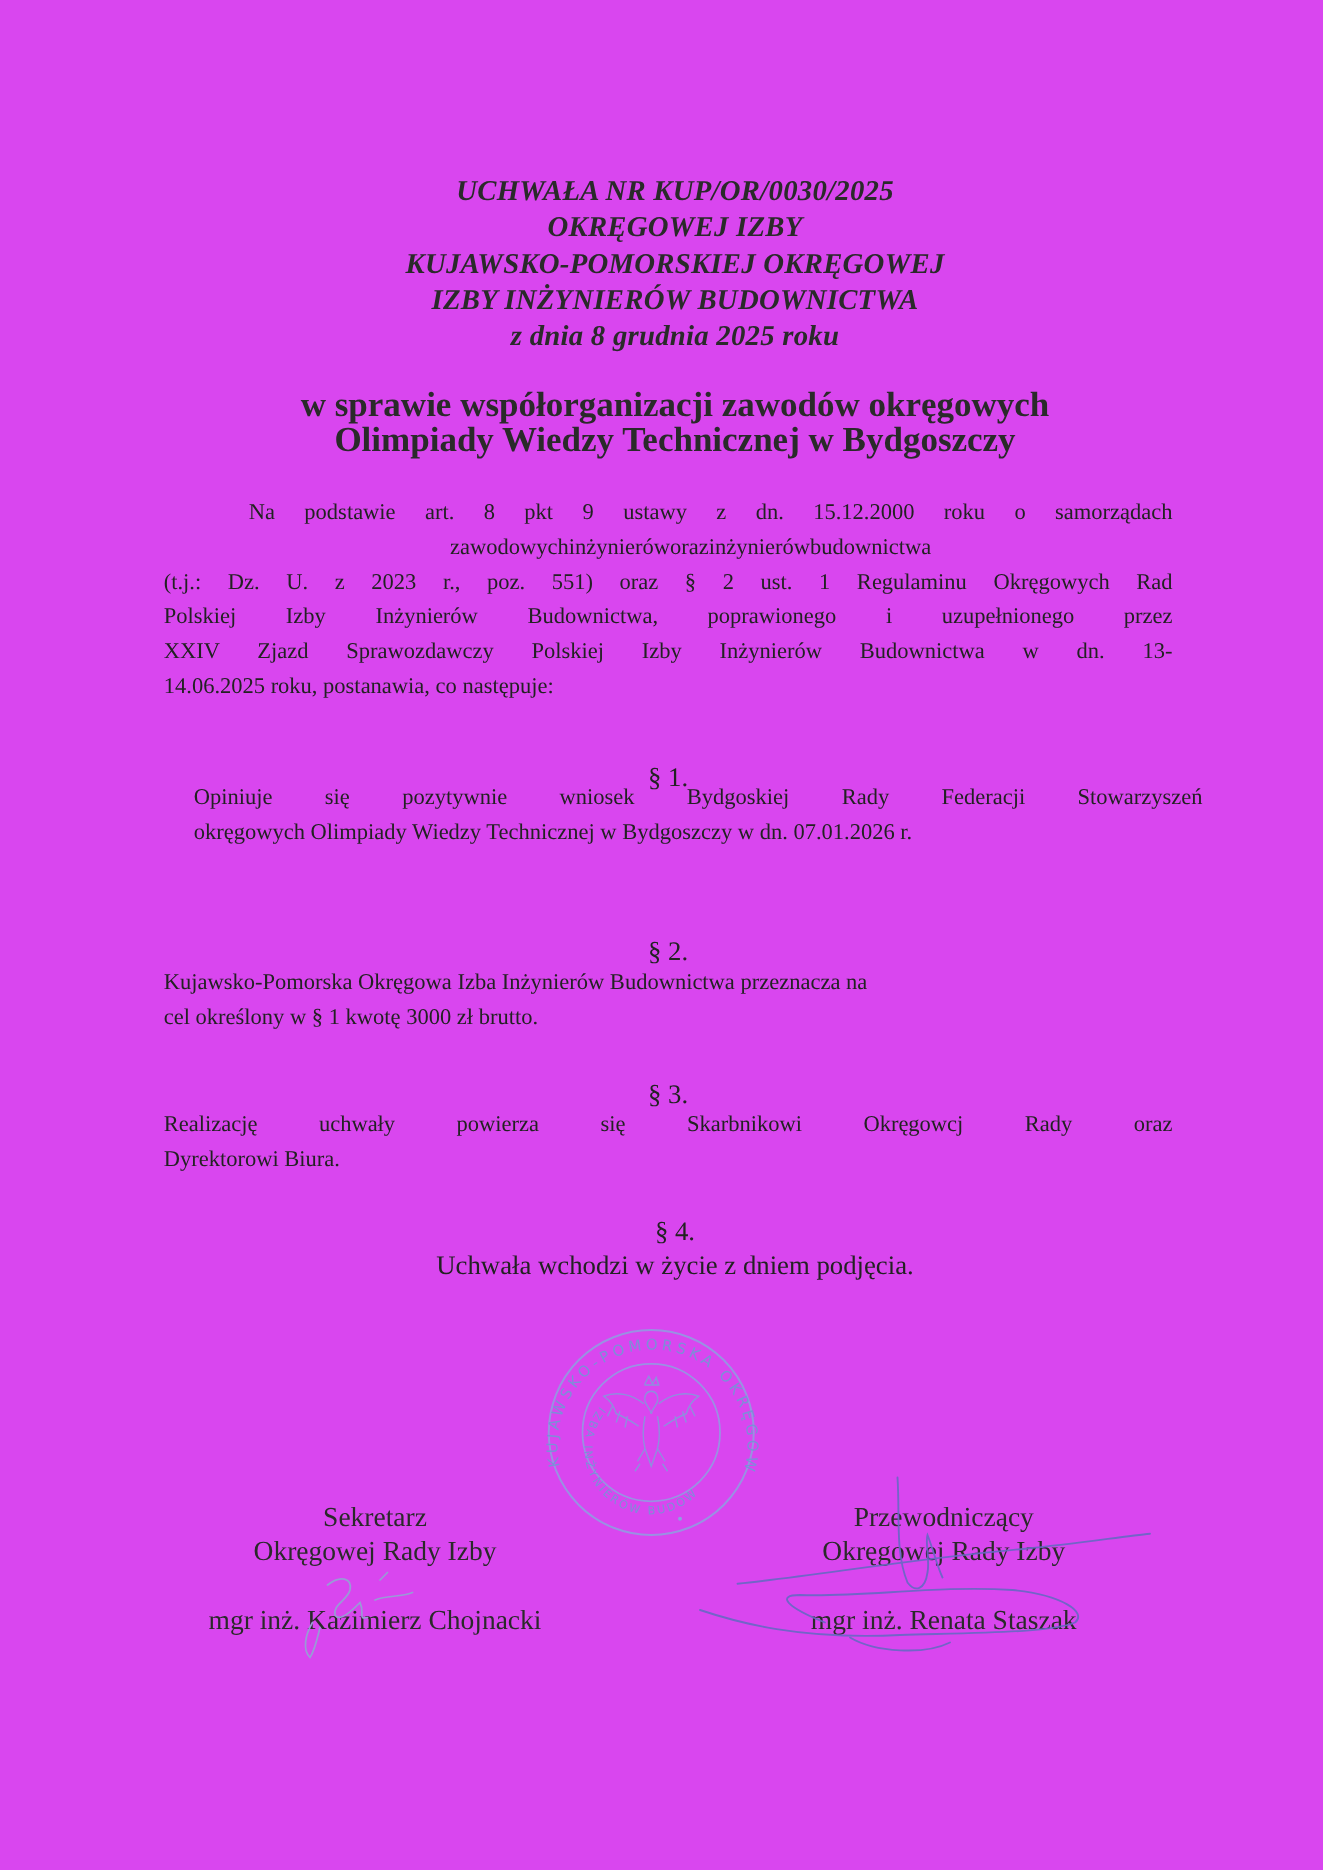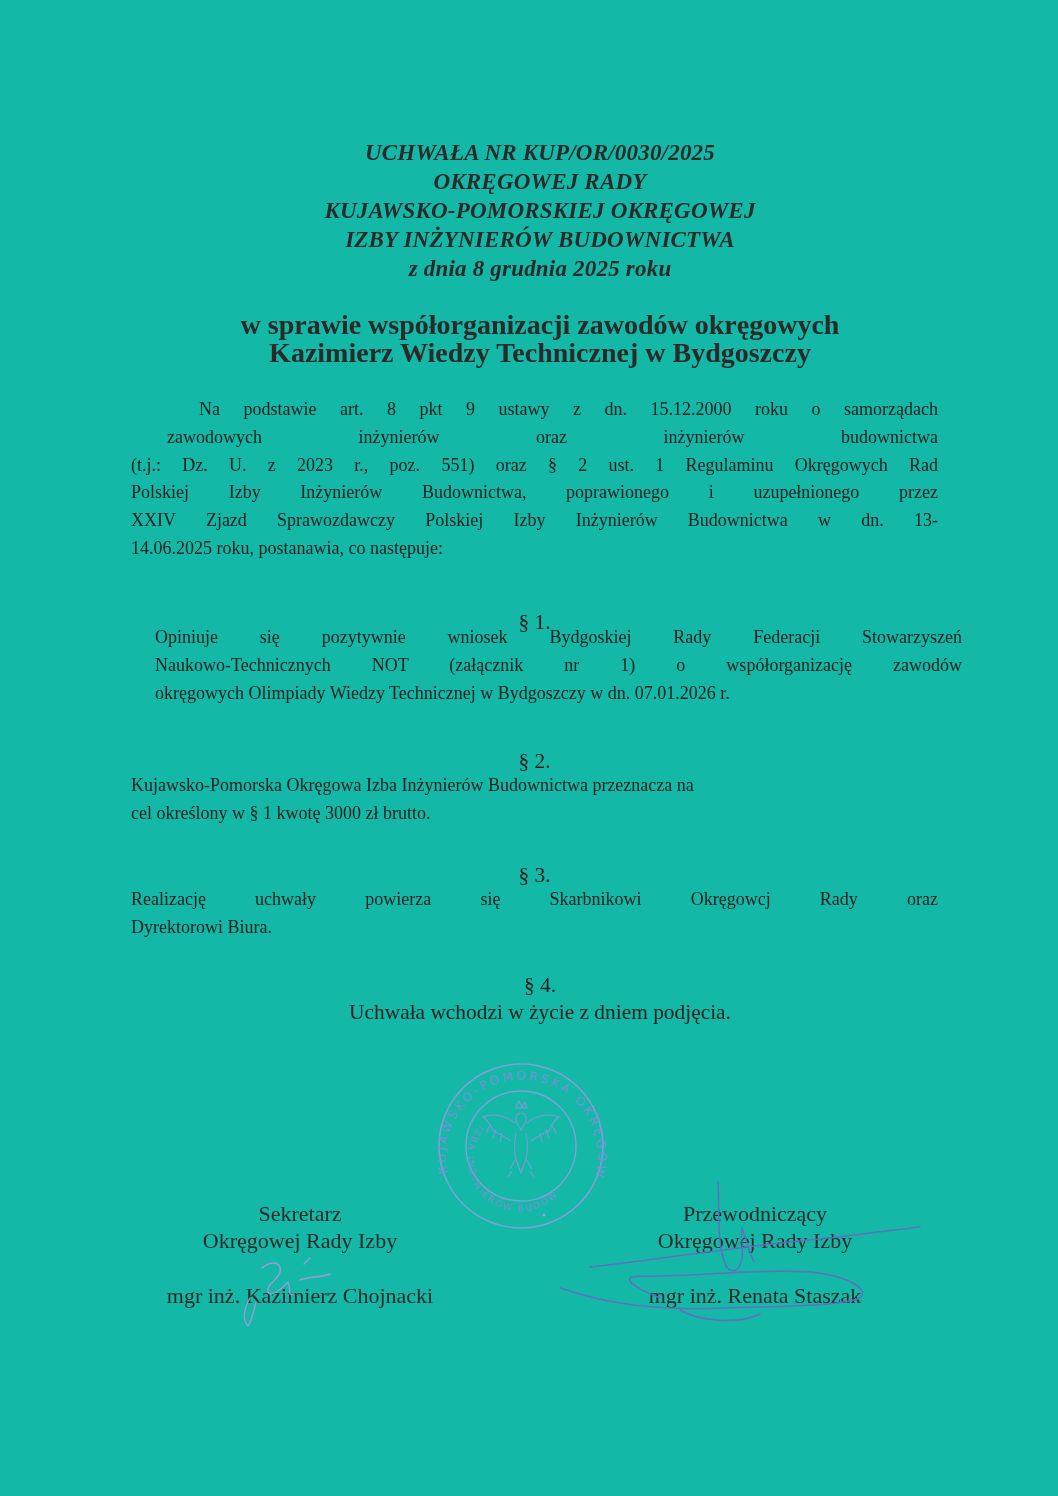--- a/index.html
+++ b/index.html
@@ -1,21 +1,21 @@
 <!DOCTYPE html>
 <html><head>
 <meta charset="utf-8">
 <style>
   html, body { margin: 0; padding: 0; background: #ffffff; }
   body {
     width: 1058px; height: 1496px; position: relative; overflow: hidden;
     font-family: "Liberation Serif", "DejaVu Serif", serif;
     color: #222222;
   }
-  .page { position: absolute; left: 0; top: 0; width: 1058px; height: 1496px; background: #14b8a6; }
+  .page { position: absolute; left: 0; top: 0; width: 1058px; height: 1496px; background: #d946ef; }
 
   .header-block {
     position: absolute; left: 200px; width: 680px; top: 138px;
     text-align: center; font-style: italic; font-weight: bold;
     font-size: 23px; line-height: 29px; color: #2a2a2a; letter-spacing: 0.2px;
   }
   .header-block div { white-space: nowrap; }
 
   .subject-block {
     position: absolute; left: 200px; width: 680px; top: 311px;
@@ -48,50 +48,49 @@
   .stamp { position: absolute; left: 420px; top: 1055px; width: 200px; height: 175px; }
   .scribble { position: absolute; pointer-events: none; }
 </style>
 </head>
 <body>
 
 <div class="page">
 
   <div class="header-block">
     <div>UCHWAŁA NR KUP/OR/0030/2025</div>
-    <div>OKRĘGOWEJ RADY</div>
+    <div>OKRĘGOWEJ IZBY</div>
     <div>KUJAWSKO-POMORSKIEJ OKRĘGOWEJ</div>
     <div>IZBY INŻYNIERÓW BUDOWNICTWA</div>
     <div>z dnia 8 grudnia 2025 roku</div>
   </div>
 
   <div class="subject-block">
     <div>w sprawie współorganizacji zawodów okręgowych</div>
-    <div>Kazimierz Wiedzy Technicznej w Bydgoszczy</div>
+    <div>Olimpiady Wiedzy Technicznej w Bydgoszczy</div>
   </div>
 
   <div class="para" style="top:396px;">
     <span class="line j" style="padding-left:68px;">Na podstawie art. 8 pkt 9 ustawy z dn. 15.12.2000 roku o samorządach</span>
-    <span class="line" style="display:flex;justify-content:space-between;margin-left:36px;">
+    <span class="line" style="display:flex;justify-content:center;margin-left:36px;">
       <span>zawodowych</span>
         <span>inżynierów</span>
         <span>oraz</span>
         <span>inżynierów</span>
         <span>budownictwa</span>
     </span>
     <span class="line j">(t.j.: Dz. U. z 2023 r., poz. 551) oraz § 2 ust. 1 Regulaminu Okręgowych Rad</span>
     <span class="line j">Polskiej Izby Inżynierów Budownictwa, poprawionego i uzupełnionego przez</span>
     <span class="line j">XXIV Zjazd Sprawozdawczy Polskiej Izby Inżynierów Budownictwa w dn. 13-</span>
     <span class="line">14.06.2025 roku, postanawia, co następuje:</span>
   </div>
 
   <div class="section-mark" style="top:609px;">§ 1.</div>
   <div class="para" style="top:624px;margin-left:24px;">
     <span class="line j">Opiniuje się pozytywnie wniosek Bydgoskiej Rady Federacji Stowarzyszeń</span>
-    <span class="line j">Naukowo-Technicznych NOT (załącznik nr 1) o współorganizację zawodów</span>
     <span class="line">okręgowych Olimpiady Wiedzy Technicznej w Bydgoszczy w dn. 07.01.2026 r.</span>
   </div>
 
   <div class="section-mark" style="top:748px;">§ 2.</div>
   <div class="para" style="top:772px;">
     <span class="line">Kujawsko-Pomorska Okręgowa Izba Inżynierów Budownictwa przeznacza na</span>
     <span class="line">cel określony w § 1 kwotę 3000 zł brutto.</span>
   </div>
 
   <div class="section-mark" style="top:862px;">§ 3.</div>

